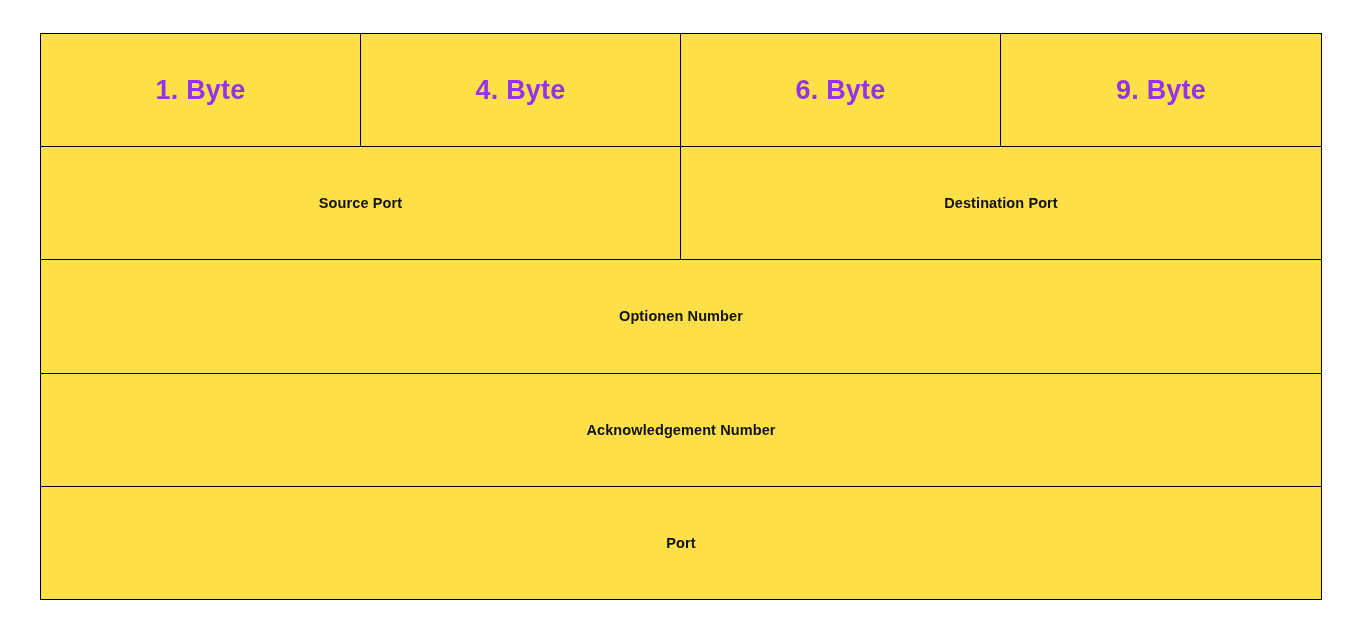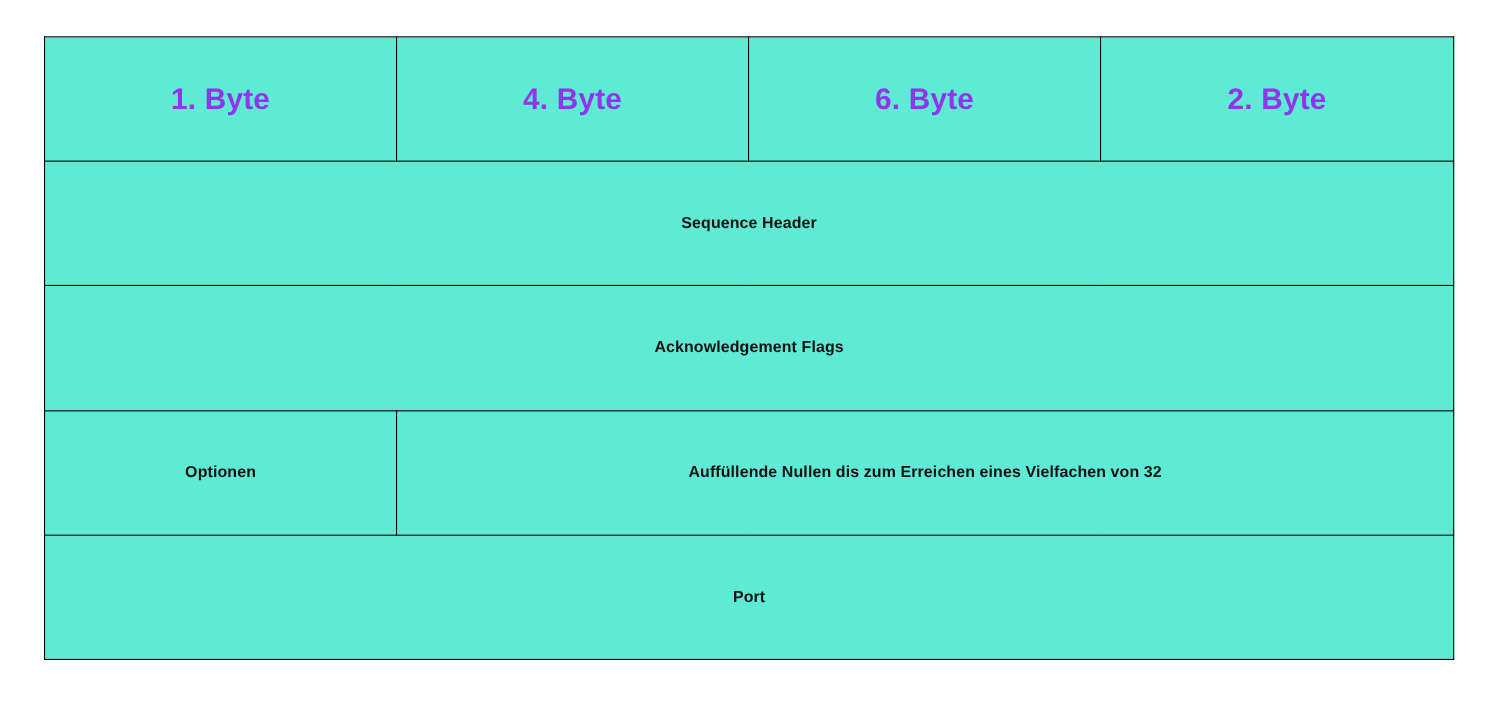--- a/index.html
+++ b/index.html
@@ -29,21 +29,21 @@
     width: 1281px;
     height: 567px;
   }
 
   .hdr-table td {
     border: 1px solid #000000;
     text-align: center;
     vertical-align: middle;
     padding: 0;
     height: 81px;
-    background: #5eead4;
+    background: #fde047;
   }
 
   .byte-label {
     color: #9333ea;
     font-size: 27px;
     font-weight: bold;
     letter-spacing: 0.2px;
   }
 
   .field-label {
@@ -69,46 +69,46 @@
         <td>
           <span class="byte-label">1. Byte</span>
         </td>
         <td>
           <span class="byte-label">4. Byte</span>
         </td>
         <td>
           <span class="byte-label">6. Byte</span>
         </td>
         <td>
-          <span class="byte-label">2. Byte</span>
+          <span class="byte-label">9. Byte</span>
         </td>
       </tr>
 
-
       <tr>
-        <td colspan="4">
-          <span class="field-label">Sequence Header</span>
+        <td colspan="2">
+          <span class="field-label">Source Port</span>
+        </td>
+        <td colspan="2">
+          <span class="field-label">Destination Port</span>
         </td>
       </tr>
 
       <tr>
         <td colspan="4">
-          <span class="field-label">Acknowledgement Flags</span>
+          <span class="field-label">Optionen Number</span>
+        </td>
+      </tr>
+
+      <tr>
+        <td colspan="4">
+          <span class="field-label">Acknowledgement Number</span>
         </td>
       </tr>
 
 
-      <tr>
-        <td>
-          <span class="field-label">Optionen</span>
-        </td>
-        <td colspan="3">
-          <span class="field-label">Auffüllende Nullen dis zum Erreichen eines Vielfachen von 32</span>
-        </td>
-      </tr>
 
       <tr>
         <td colspan="4">
           <span class="field-label">Port</span>
         </td>
       </tr>
     </tbody>
   </table>
 </div>
 

